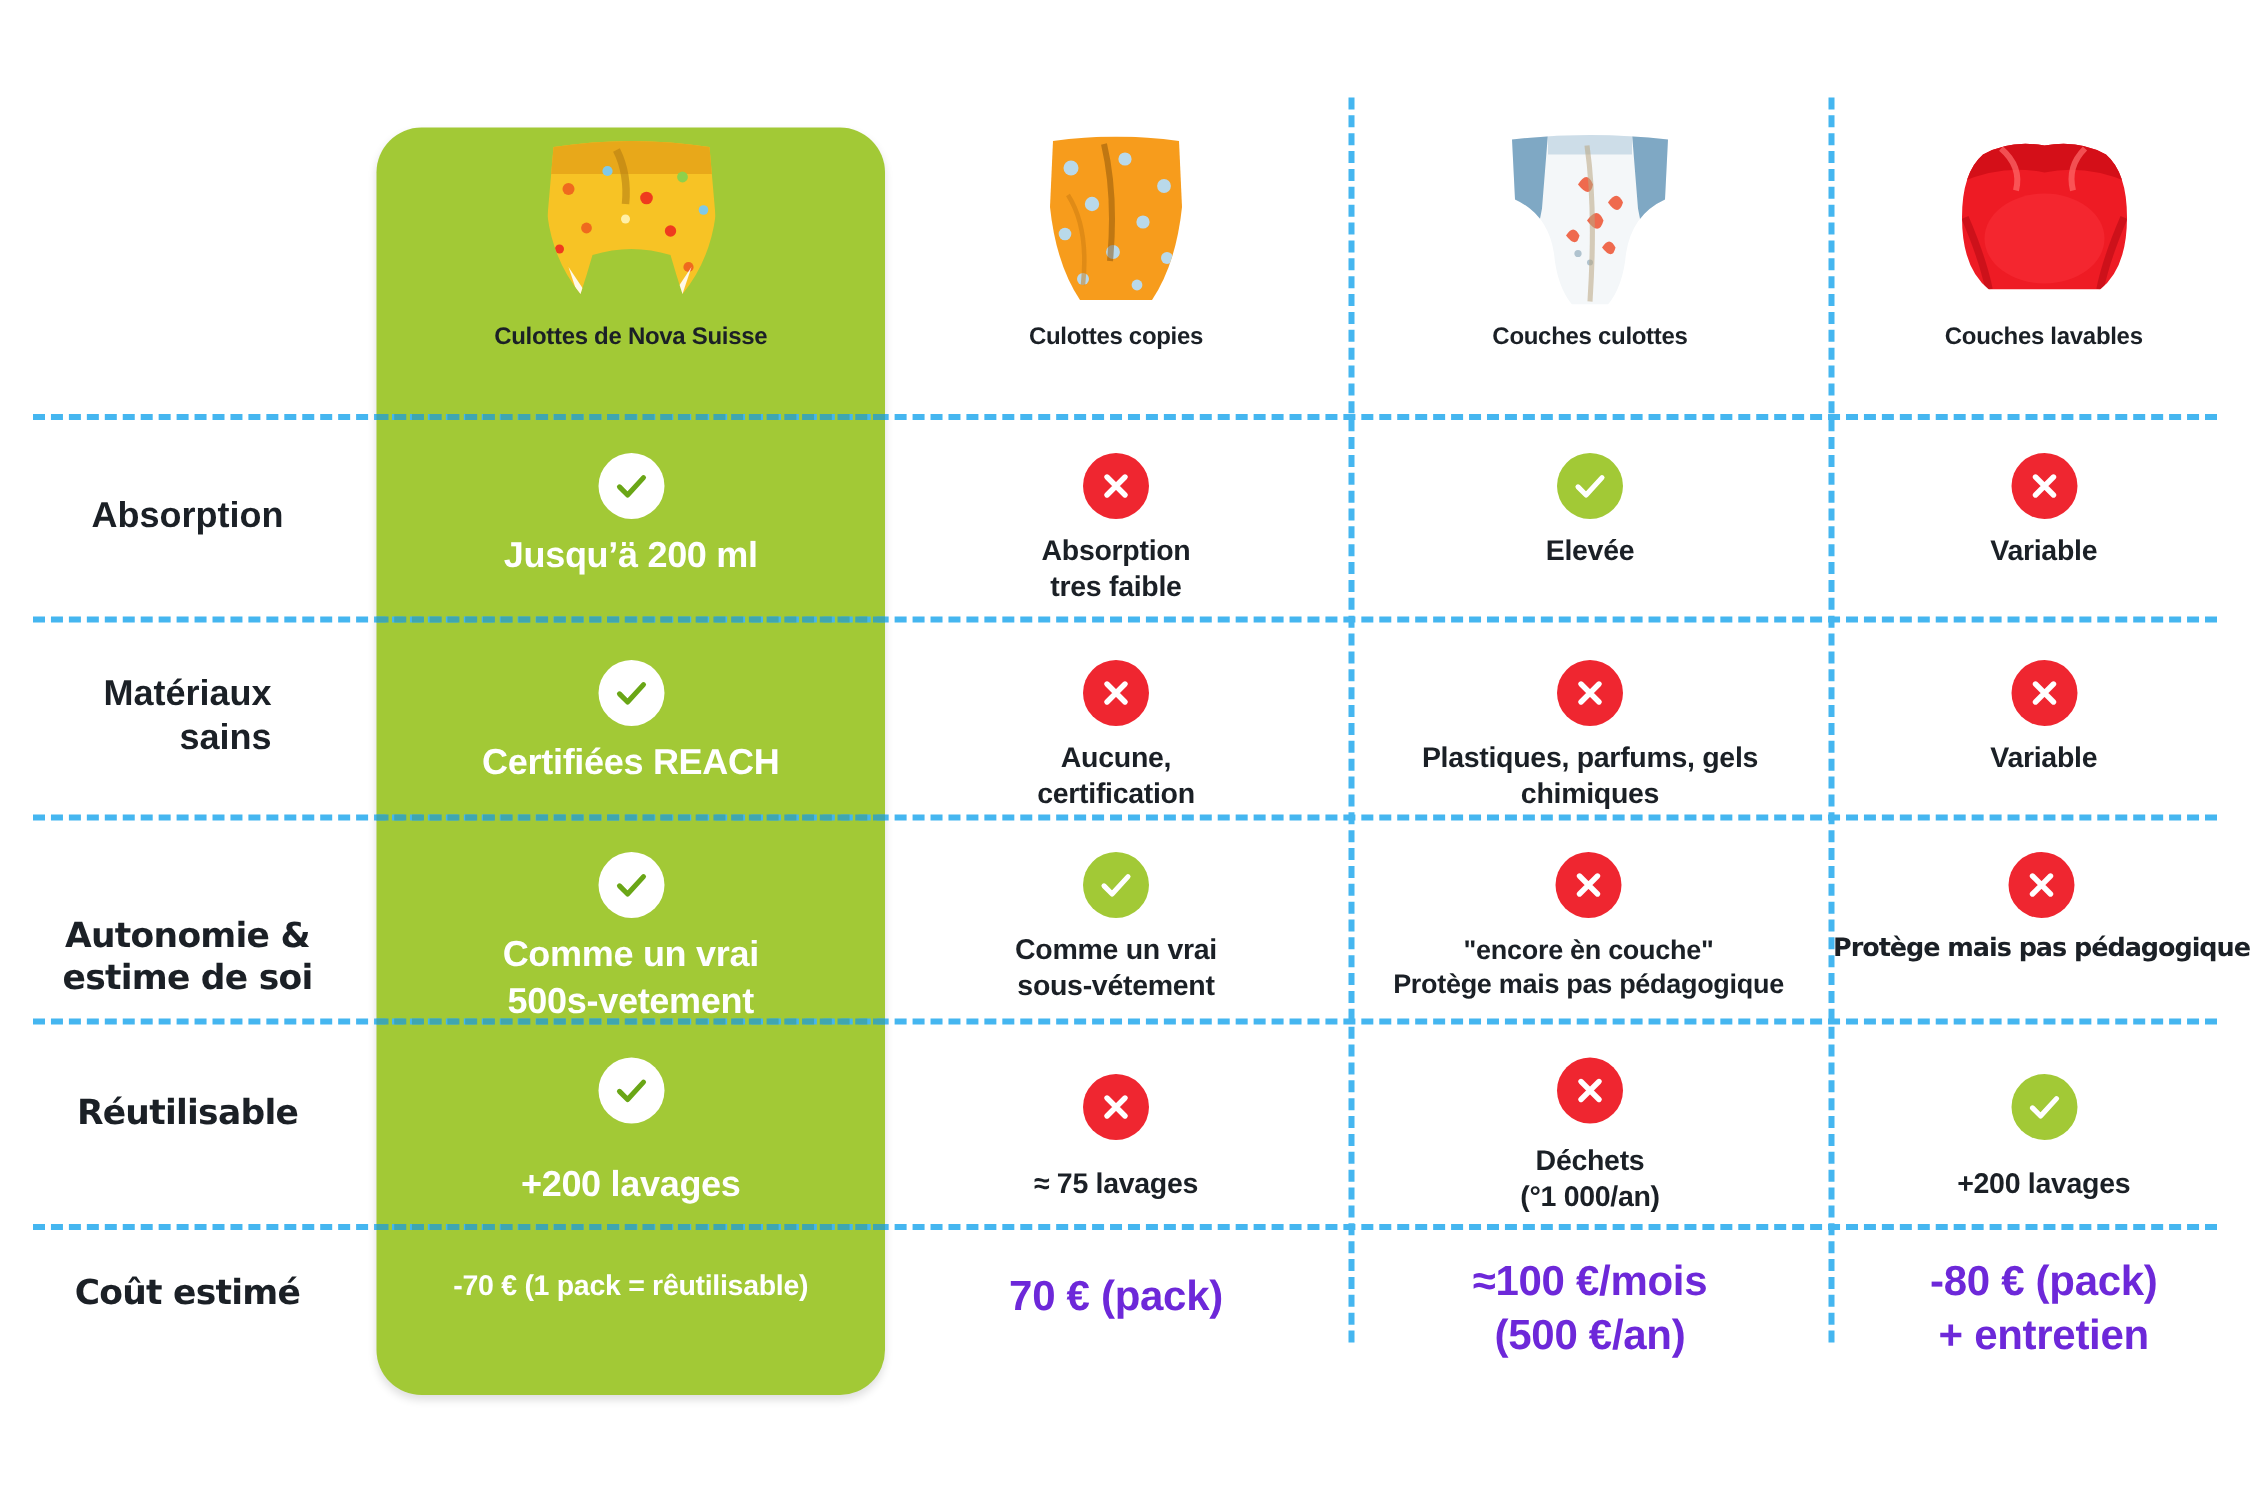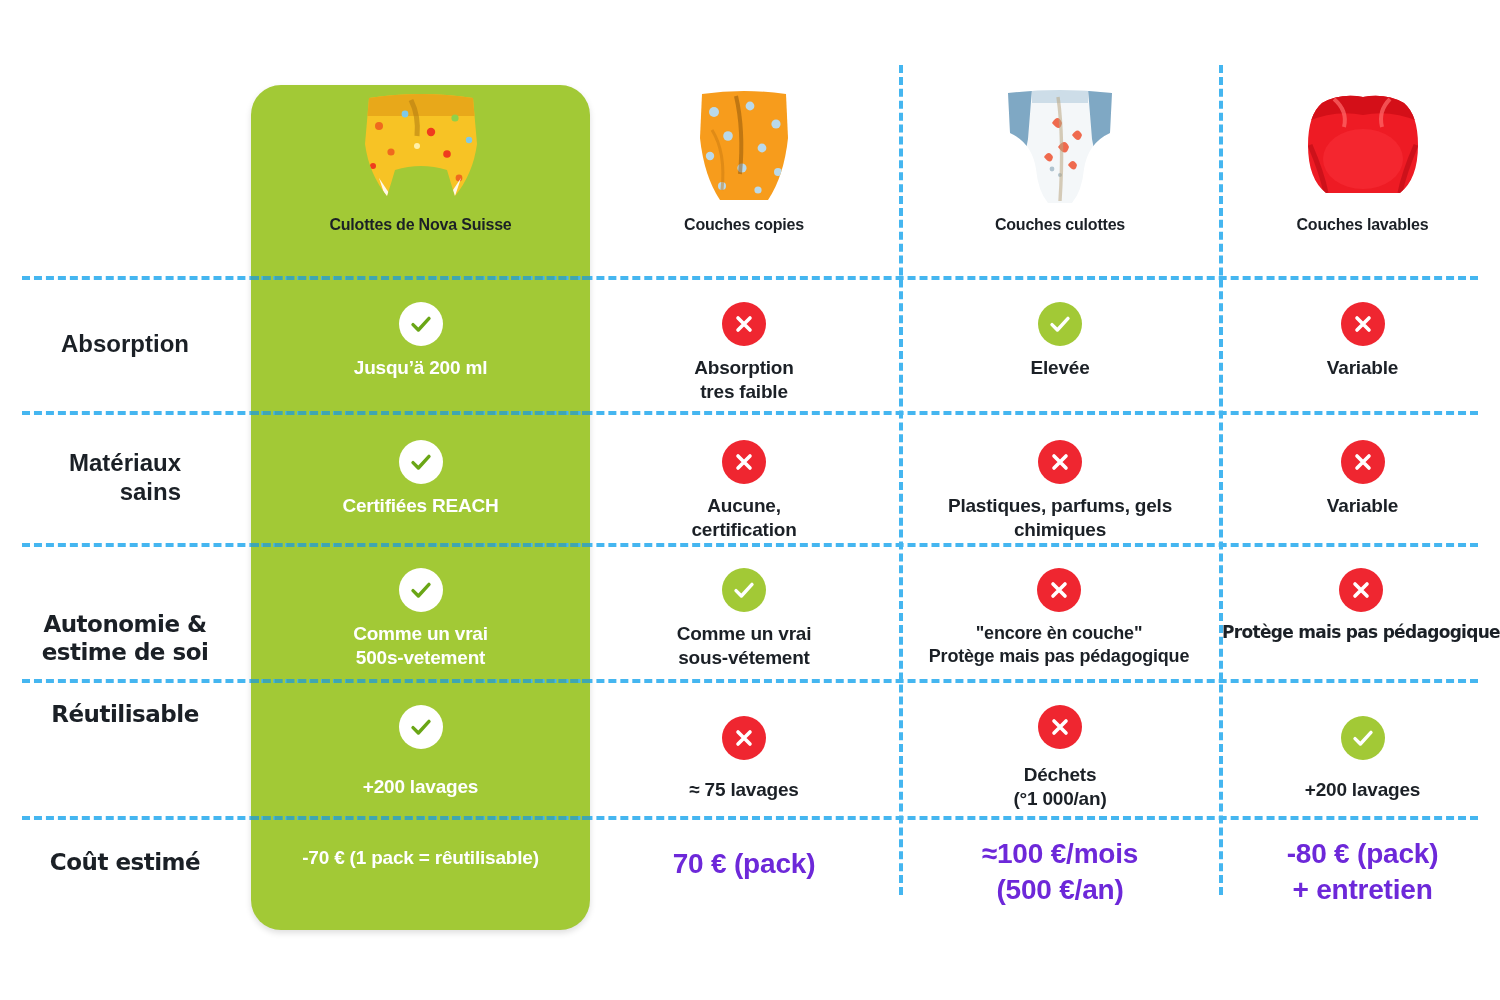--- a/index.html
+++ b/index.html
@@ -83,21 +83,21 @@
   }
   .badge svg{display:block;}
   .badge.white{background:#ffffff;}
   .badge.green{background:#a2c936;}
   .badge.red{background:#ef2630;}
 
   .celltext{
     font-weight:bold;font-size:19px;line-height:1.28;
     color:#1b2026;margin-top:10px;letter-spacing:-.2px;
   }
-  .celltext.onpanel{color:#ffffff;font-size:19px;}
+  .celltext.onpanel{color:#ffffff;font-size:24px;}
   .celltext.cond{
     font-family:"DejaVu Sans", sans-serif;
     font-size:17px;letter-spacing:-.7px;
   }
   .celltext.small{font-size:18px;}
 
   
   .cost{
     position:absolute;z-index:5;text-align:center;
     font-weight:bold;font-size:28px;line-height:1.3;color:#6d28d9;
@@ -177,21 +177,21 @@
             <circle cx="18" cy="66" r="4.2" fill="#b9d9ea"></circle>
           <circle cx="50" cy="78" r="4.6" fill="#b9d9ea"></circle>
             <circle cx="86" cy="82" r="4" fill="#b9d9ea"></circle>
           <circle cx="30" cy="96" r="4" fill="#b9d9ea"></circle>
             <circle cx="66" cy="100" r="3.6" fill="#b9d9ea"></circle>
           <path d="M44 6 Q52 40 48 84" stroke="#8a5208" stroke-width="4" fill="none" opacity=".5"></path>
           <path d="M20 40 Q34 62 30 100" stroke="#c97a10" stroke-width="3" fill="none" opacity=".5"></path>
         </g>
       </svg>
     </div>
-    <div class="head-label">Couches copies</div>
+    <div class="head-label">Culottes copies</div>
   </div>
 
   <div class="col col-3 head">
     <div class="product-img">
       <svg width="116" height="118" viewBox="0 0 116 118" aria-hidden="true">
         <defs>
           <clipPath id="diaperC">
               <path d="M6 4 Q58 -2 110 4 L108 44 Q86 54 82 80 Q80 102 70 114 L46 114 Q36 102 34 80 Q30 54 8 44 Z"></path>
             </clipPath>
         </defs>
@@ -238,21 +238,21 @@
 
   <div class="rowlabel" style="top:276px;height:135px;">
     <span>Absorption</span>
   </div>
   <div class="rowlabel" style="top:411px;height:132px;text-align:right;">
     <span class="nl">Matériaux<br>sains</span>
   </div>
   <div class="rowlabel cond" style="top:570px;height:136px;">
     <span class="nl">Autonomie &amp;<br>estime de soi</span>
   </div>
-  <div class="rowlabel cond" style="top:646px;height:137px;">
+  <div class="rowlabel cond" style="top:674px;height:137px;">
     <span class="nl">Réutilisable</span>
   </div>
   <div class="rowlabel cond" style="top:816px;height:92px;">
     <span class="nl">Coût estimé</span>
   </div>
 
   <div class="cell col-1" style="top:302px">
     <div class="badge white">
       <svg width="26" height="26" viewBox="0 0 26 26">
           <path d="M5 13.6 L10.4 19 L21 7.4" stroke="#6aa616" stroke-width="3.4" fill="none" stroke-linecap="round" stroke-linejoin="round"></path>

